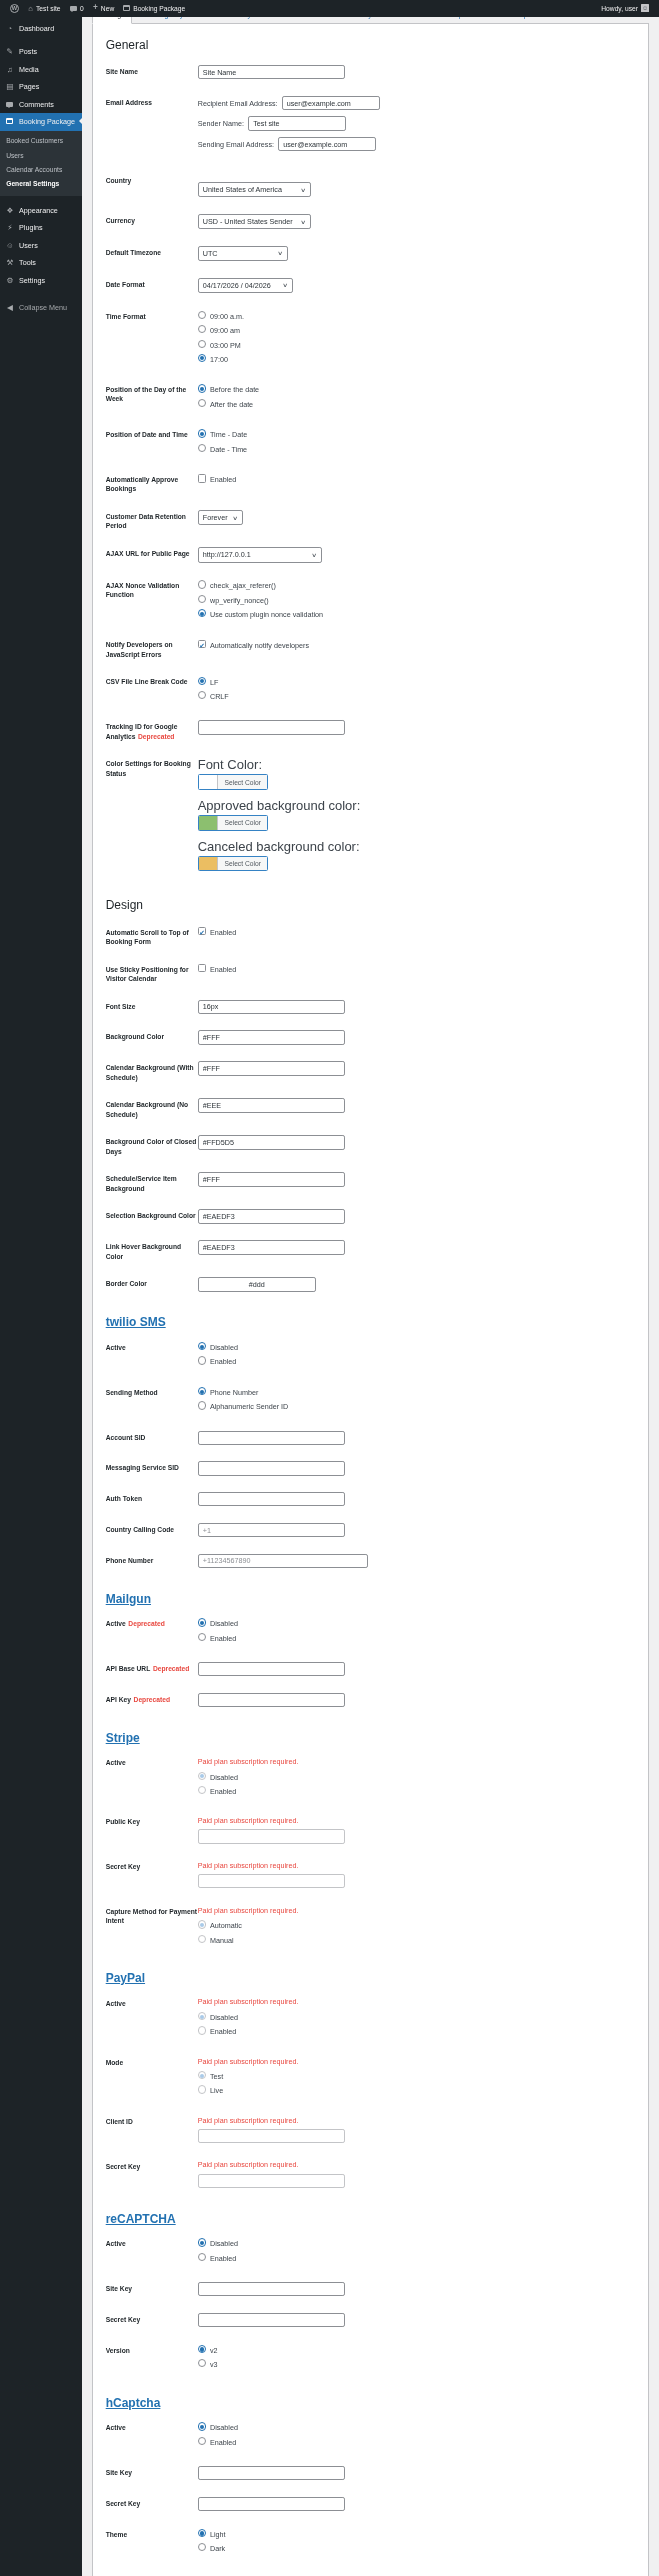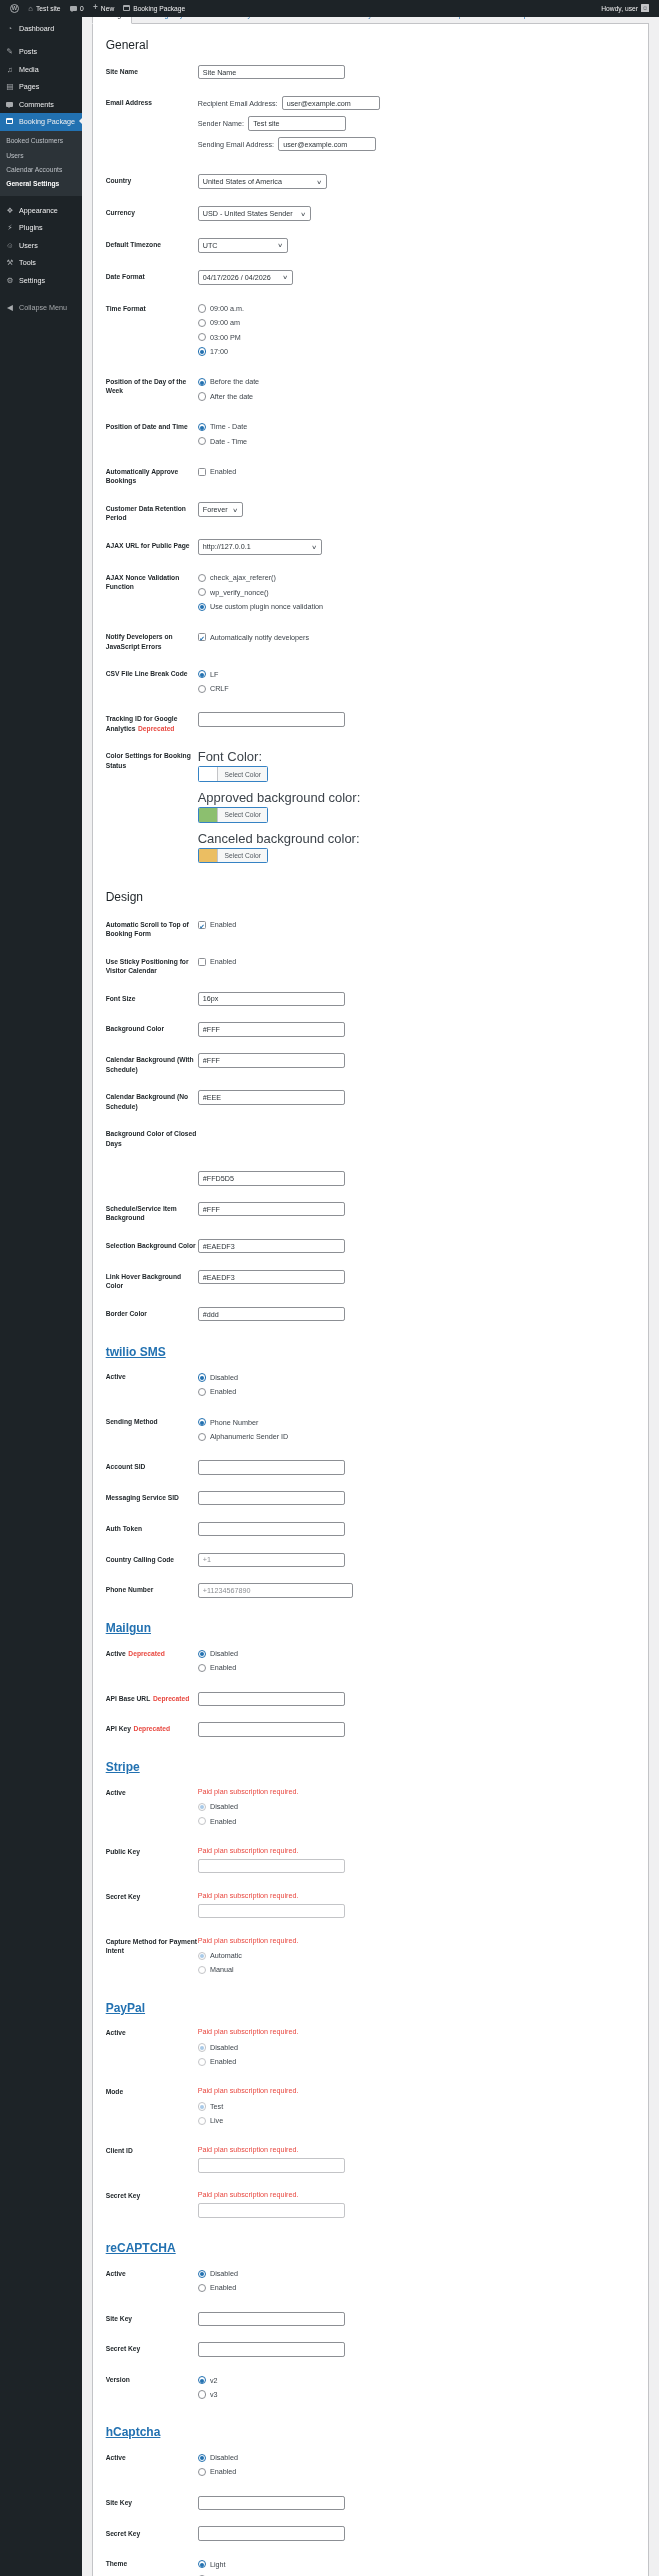--- a/index.html
+++ b/index.html
@@ -88,21 +88,21 @@
   }
   .text-input::placeholder{ color:#8c8f94; opacity:1; }
   .text-input.dis{ border-color:#c3c4c7; pointer-events:none; }
   .select-box{
     display:inline-flex; align-items:center; justify-content:space-between;
     height:15.5px; border:0.5px solid #8c8f94; border-radius:2.1px; background:#fff;
     padding:0 4.1px 0 4.1px; font-size:7.2px; color:#2c3338; cursor:pointer; gap:4.1px;
   }
   .select-chevron{ color:#50575e; font-size:5.7px; transform:scaleX(1.4); }
   .radio-group{ display:flex; flex-direction:column; }
-  .radio-line{ display:flex; align-items:center; gap:4.1px; margin:1.5px 0; line-height:11.3px; cursor:pointer; color:#3c434a;}
+  .radio-line{ display:flex; gap:4.1px; margin:1.5px 0; line-height:11.3px; cursor:pointer; color:#3c434a;}
   .radio{
     width:8.2px; height:8.2px; flex:0 0 8.2px; border:0.5px solid #8c8f94; border-radius:50%;
     background:#fff; position:relative; display:inline-block;
   }
   .radio.checked{ border-color:#2271b1; }
   .radio.checked::after{
     content:""; position:absolute; left:1.5px; top:1.5px; width:4.1px; height:4.1px;
     border-radius:50%; background:#2271b1;
   }
   .radio-group.disabled .radio{ border-color:#c3c4c7; }
@@ -248,21 +248,21 @@
               <input type="text" class="text-input" value="Test site" style="width: 98px;">
             </div>
             <div class="email-line">
               <span class="email-label">Sending Email Address:</span>
               <input type="text" class="text-input" value="user@example.com" style="width: 98px;">
             </div>
           </div>
         </div>
         <div class="form-row">
           <div class="row-label"><span class="label-text">Country</span></div>
-          <div class="row-control"><div class="select-box" style="width: 129px;">
+          <div class="row-control"><div class="select-box" style="width: 113px; margin-top: 8px;">
               <span class="select-value">United States of America</span>
               <span class="select-chevron">∨</span>
             </div></div>
         </div>
         <div class="form-row">
           <div class="row-label"><span class="label-text">Currency</span></div>
           <div class="row-control"><div class="select-box" style="width: 113px;">
               <span class="select-value">USD - United States Sender</span>
               <span class="select-chevron">∨</span>
             </div></div>
@@ -451,37 +451,37 @@
         <div class="form-row">
           <div class="row-label"><span class="label-text">Calendar Background (With Schedule)</span></div>
           <div class="row-control"><input type="text" class="text-input" value="#FFF" style="width: 147px;"></div>
         </div>
         <div class="form-row">
           <div class="row-label"><span class="label-text">Calendar Background (No Schedule)</span></div>
           <div class="row-control"><input type="text" class="text-input" value="#EEE" style="width: 147px;"></div>
         </div>
         <div class="form-row">
           <div class="row-label"><span class="label-text">Background Color of Closed Days</span></div>
-          <div class="row-control"><input type="text" class="text-input" value="#FFD5D5" style="width: 147px; margin-top: 44px;"></div>
+          <div class="row-control"><input type="text" class="text-input" value="#FFD5D5" style="width: 147px;"></div>
         </div>
         <div class="form-row">
           <div class="row-label"><span class="label-text">Schedule/Service Item Background</span></div>
           <div class="row-control"><input type="text" class="text-input" value="#FFF" style="width: 147px;"></div>
         </div>
         <div class="form-row">
           <div class="row-label"><span class="label-text">Selection Background Color</span></div>
           <div class="row-control"><input type="text" class="text-input" value="#EAEDF3" style="width: 147px;"></div>
         </div>
         <div class="form-row">
           <div class="row-label"><span class="label-text">Link Hover Background Color</span></div>
           <div class="row-control"><input type="text" class="text-input" value="#EAEDF3" style="width: 147px;"></div>
         </div>
         <div class="form-row">
           <div class="row-label"><span class="label-text">Border Color</span></div>
-          <div class="row-control"><input type="text" class="text-input" value="#ddd" style="width: 147px;"></div>
+          <div class="row-control"><input type="text" class="text-input" value="#ddd" style="width: 118px; text-align: center;"></div>
         </div>
         <div class="section-heading-wrap"><a class="section-heading-link">twilio SMS</a></div>
         <div class="form-row">
           <div class="row-label"><span class="label-text">Active</span></div>
           <div class="row-control">
             <div class="radio-group">
               <label class="radio-line">
                 <span class="radio checked"></span>
                 <span class="opt-label">Disabled</span>
               </label>
@@ -518,21 +518,21 @@
         <div class="form-row">
           <div class="row-label"><span class="label-text">Auth Token</span></div>
           <div class="row-control"><input type="text" class="text-input" style="width: 147px;"></div>
         </div>
         <div class="form-row">
           <div class="row-label"><span class="label-text">Country Calling Code</span></div>
           <div class="row-control"><input type="text" class="text-input" placeholder="+1" style="width: 147px;"></div>
         </div>
         <div class="form-row">
           <div class="row-label"><span class="label-text">Phone Number</span></div>
-          <div class="row-control"><input type="text" class="text-input" placeholder="+11234567890" style="width: 155px;"></div>
+          <div class="row-control"><input type="text" class="text-input" placeholder="+11234567890" style="width: 170px;"></div>
         </div>
         <div class="section-heading-wrap"><a class="section-heading-link">Mailgun</a></div>
         <div class="form-row">
           <div class="row-label"><span class="label-text">Active</span><span class="deprecated">Deprecated</span></div>
           <div class="row-control">
             <div class="radio-group">
               <label class="radio-line">
                 <span class="radio checked"></span>
                 <span class="opt-label">Disabled</span>
               </label>

